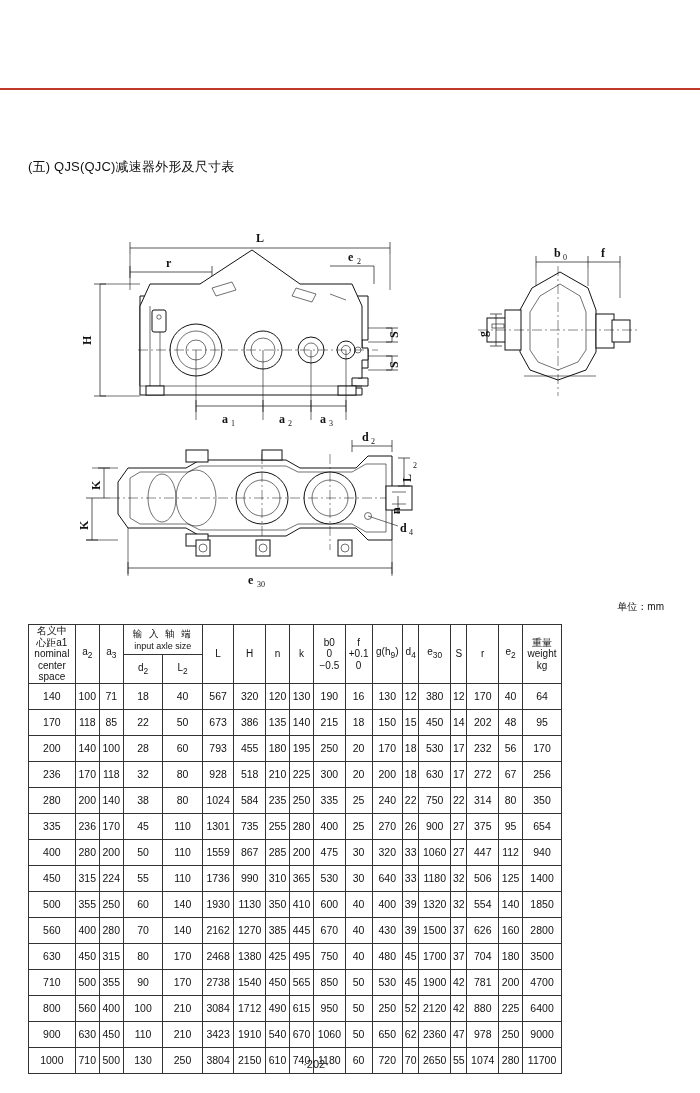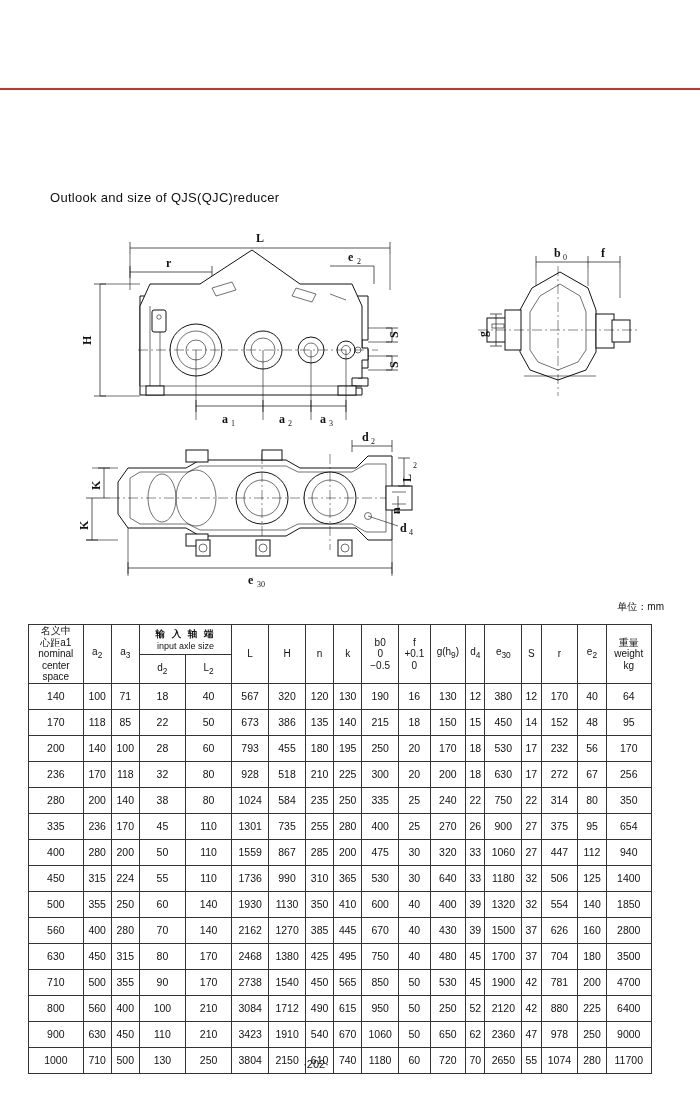--- a/index.html
+++ b/index.html
@@ -59,41 +59,41 @@
     left: 0;
     top: 210px;
     width: 700px;
     height: 390px;
   }
   .figure svg { display: block; }
   table.dims {
     position: absolute;
     left: 28px;
     top: 624px;
-    width: 624px;
+    width: 534px;
     border-collapse: collapse;
     font-size: 10.5px;
     color: #111;
   }
   table.dims th, table.dims td {
     border: 1px solid #333;
     text-align: center;
     vertical-align: middle;
     padding: 0;
     height: 25px;
     font-weight: normal;
   }
   table.dims thead th {
     height: 22px;
     line-height: 1.15;
     font-size: 10px;
   }
   .hdr-tall { height: 86px; }
   .hdr-small { font-size: 9px; }
-  .cn { font-size: 9.5px; font-weight: bold; }
+  .cn { font-size: 9.5px; }
   .spaced { letter-spacing: 2px; }
   .pagenum {
     position: absolute;
     left: 0;
     top: 1058px;
     width: 632px;
     text-align: center;
     font-size: 11px;
     color: #111;
   }
@@ -104,21 +104,21 @@
   .thin { stroke: #111; stroke-width: 0.6; fill: none; }
   .ctr { stroke: #111; stroke-width: 0.5; fill: none; stroke-dasharray: 10 3 2 3; }
 </style>
 </head>
 <body>
 
 <div class="page">
 
   <div class="top-rule"></div>
 
-  <div class="heading-en">Outlook and size of QJS(QJC)reducer</div>
+  <div class="heading-zh">(五) QJS(QJC)减速器外形及尺寸表</div>
 
   <div class="figure">
     <svg width="700" height="390" viewBox="0 0 700 390" xmlns="http://www.w3.org/2000/svg">
 
       <line class="dim" x1="130" y1="38" x2="390" y2="38"></line>
       <line class="dim" x1="130" y1="32" x2="130" y2="44"></line>
       <line class="dim" x1="390" y1="32" x2="390" y2="44"></line>
       <text class="lbl-b" x="256" y="32">L</text>
 
       <line class="dim" x1="130" y1="62" x2="212" y2="62"></line>
@@ -374,21 +374,21 @@
           <td>673</td>
           <td>386</td>
           <td>135</td>
           <td>140</td>
           <td>215</td>
           <td>18</td>
           <td>150</td>
           <td>15</td>
           <td>450</td>
           <td>14</td>
-          <td>152</td>
+          <td>202</td>
           <td>48</td>
           <td>95</td>
         </tr>
         <tr>
           <td>200</td>
           <td>140</td>
           <td>100</td>
           <td>28</td>
           <td>60</td>
           <td>793</td>

